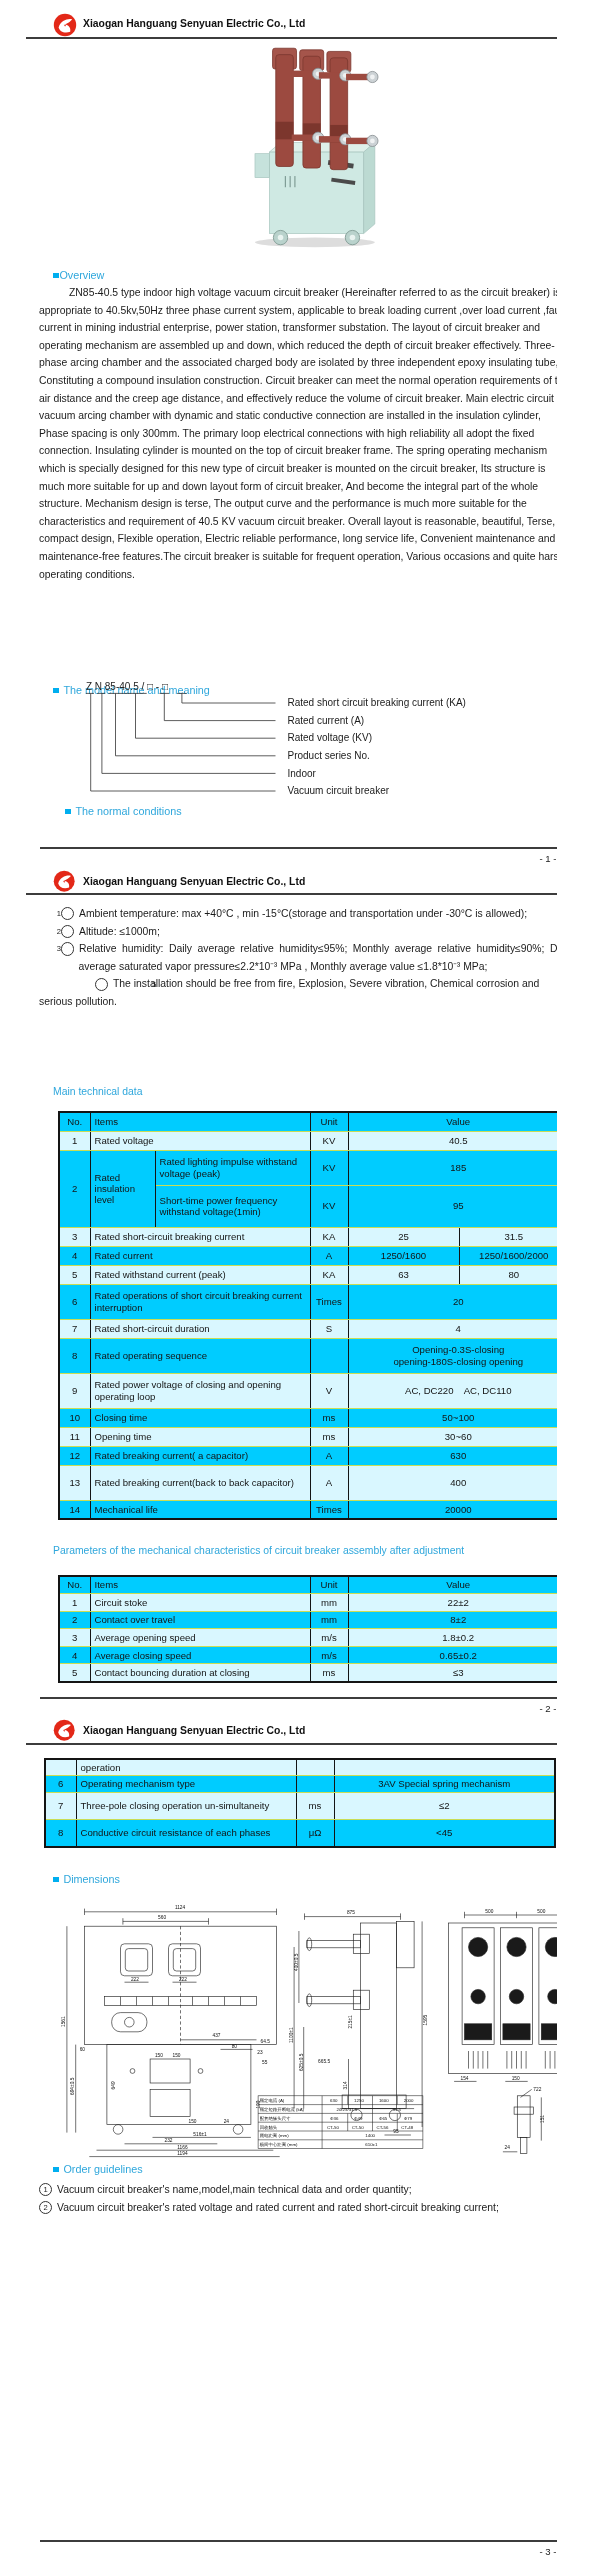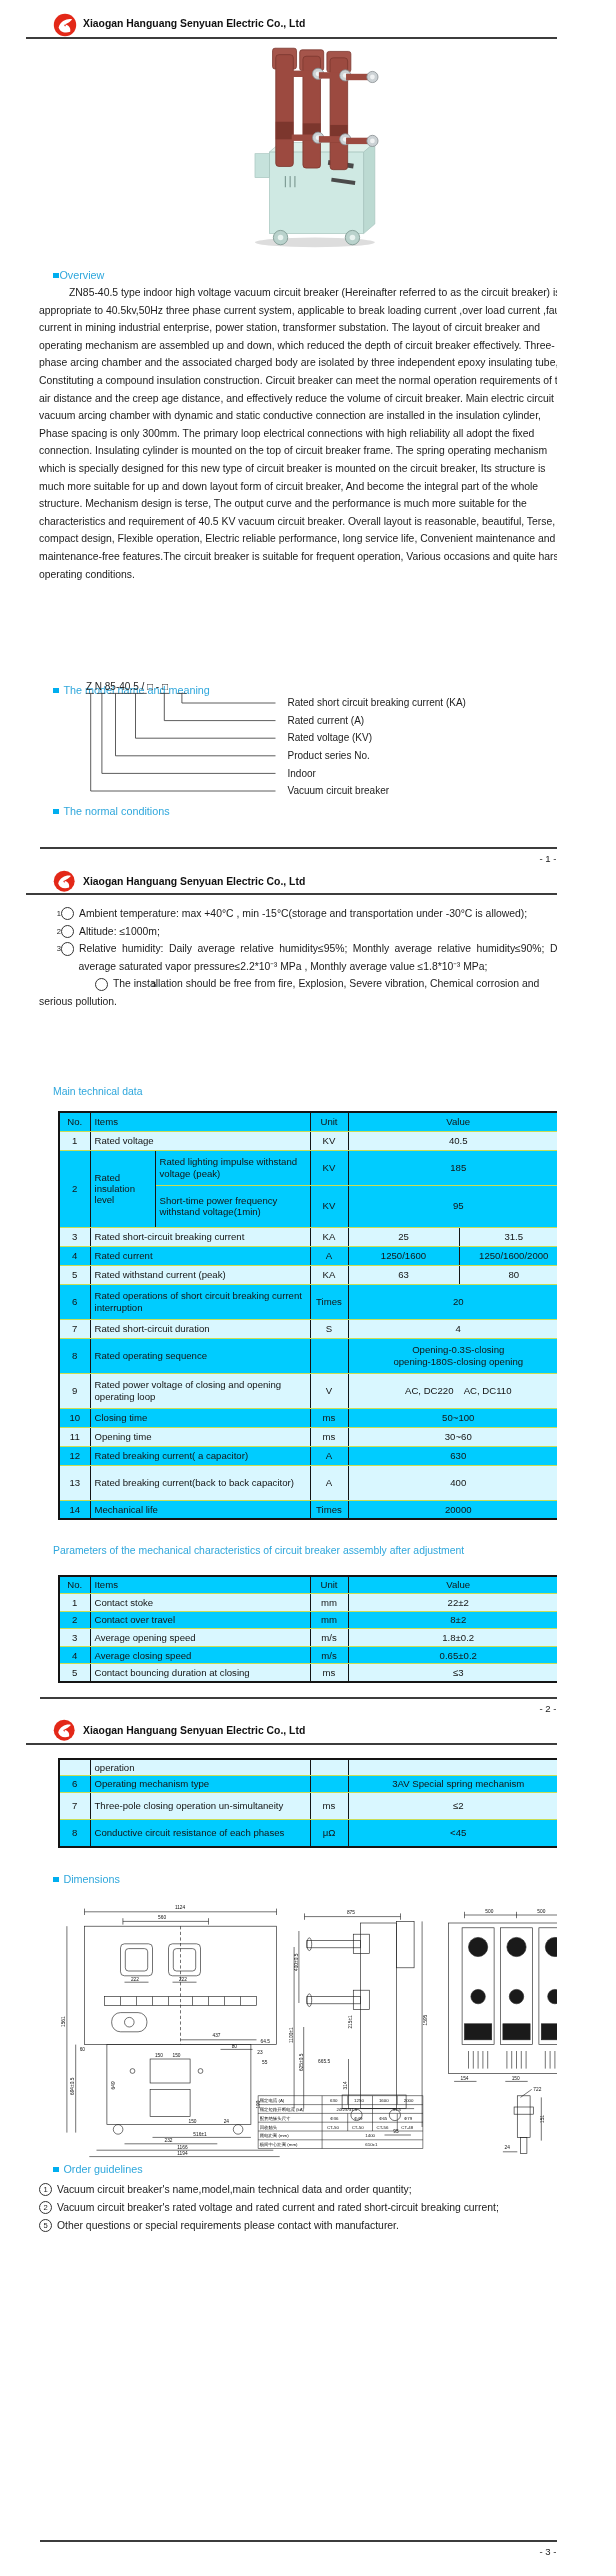--- a/index.html
+++ b/index.html
@@ -121,21 +121,21 @@
     </g>
     <text x="58" y="14" font-size="12.5" fill="#222">Z N 85-40.5 / □ - □</text>
     <text x="310" y="34" font-size="12.5" fill="#1b1b1b">Rated short circuit breaking current (KA)</text>
     <text x="310" y="56" font-size="12.5" fill="#1b1b1b">Rated current (A)</text>
     <text x="310" y="78" font-size="12.5" fill="#1b1b1b">Rated voltage (KV)</text>
     <text x="310" y="100" font-size="12.5" fill="#1b1b1b">Product series No.</text>
     <text x="310" y="122" font-size="12.5" fill="#1b1b1b">Indoor</text>
     <text x="310" y="144" font-size="12.5" fill="#1b1b1b">Vacuum circuit breaker</text>
   </svg>
 
-  <div class="hd" style="left:53px;top:805px"><span class="bullet"></span><span>The normal conditions</span></div>
+  <div class="hd" style="left:65px;top:805px"><span class="bullet"></span><span>The normal conditions</span></div>
 
   <div class="rule" style="top:847px;left:40px;width:550px;height:1.6px"></div>
   <div class="pgnum" style="top:853px">- 1 -</div>
 
   <svg class="abs" style="left:53px;top:870px" width="22.4" height="22.4" viewBox="0 0 30 30">
     <circle cx="15" cy="15" r="14" fill="#e32818"></circle>
     <path d="M7 18 C9 9 20 6 24 8 C19 13 16 13.5 14.5 14.5 C20 15 22.5 19 21.5 23.5 C14 26 8.5 23 7 18 Z" fill="#ffffff"></path>
     <path d="M13.5 14.5 L16.5 15.5 L15 17 Z" fill="#e32818"></path>
   </svg>
   <div class="abs company" style="left:83px;top:876px">Xiaogan Hanguang Senyuan Electric Co., Ltd</div>
@@ -276,21 +276,21 @@
       </colgroup>
     <tbody>
         <tr class="cy" style="height:17.6px">
       <td class="c">No.</td>
       <td>Items</td>
       <td class="c">Unit</td>
       <td class="c">Value</td>
     </tr>
     <tr class="pl" style="height:17.6px">
       <td class="c">1</td>
-      <td>Contact stoke</td>
+      <td>Circuit stoke</td>
       <td class="c">mm</td>
       <td class="c">22±2</td>
     </tr>
     <tr class="cy" style="height:17.6px">
       <td class="c">2</td>
       <td>Contact over travel</td>
       <td class="c">mm</td>
       <td class="c">8±2</td>
     </tr>
     <tr class="pl" style="height:17.6px">
@@ -318,21 +318,21 @@
   <div class="pgnum" style="top:1703px">- 2 -</div>
 
   <svg class="abs" style="left:53px;top:1719px" width="22.4" height="22.4" viewBox="0 0 30 30">
     <circle cx="15" cy="15" r="14" fill="#e32818"></circle>
     <path d="M7 18 C9 9 20 6 24 8 C19 13 16 13.5 14.5 14.5 C20 15 22.5 19 21.5 23.5 C14 26 8.5 23 7 18 Z" fill="#ffffff"></path>
     <path d="M13.5 14.5 L16.5 15.5 L15 17 Z" fill="#e32818"></path>
   </svg>
   <div class="abs company" style="left:83px;top:1725px">Xiaogan Hanguang Senyuan Electric Co., Ltd</div>
   <div class="rule" style="top:1743px"></div>
 
-  <table class="data abs" style="left:58px;top:1758px;width:510px">
+  <table class="data abs" style="left:44px;top:1758px;width:510px">
     <colgroup>
         <col style="width:31px">
         <col style="width:220px">
         <col style="width:38px">
         <col style="width:221px">
       </colgroup>
     <tbody>
         <tr class="pl" style="height:16px">
       <td class="c"></td>
       <td>operation</td>
@@ -570,20 +570,19 @@
         <text x="2" y="63">极间中心距离 (mm)</text>
         <text x="134" y="63">610±1</text>
       </g>
     </g>
   </svg>
 
   <div class="hd" style="left:53px;top:2163px"><span class="bullet"></span><span>Order guidelines</span></div>
   <div class="para abs" style="left:39px;top:2181px;width:535px;line-height:18px">
     <div class="order-item"><span class="circ">1</span><span>Vacuum circuit breaker's name,model,main technical data and order quantity;</span></div>
     <div class="order-item"><span class="circ">2</span><span>Vacuum circuit breaker's rated voltage and rated current and rated short-circuit breaking current;</span></div>
-    <div class="order-item"><span class="circ">5</span><span>Other questions or special requirements please contact with manufacturer.</span></div>
   </div>
 
   <div class="rule" style="top:2540px;left:40px;width:550px"></div>
   <div class="pgnum" style="top:2546px">- 3 -</div>
 
 </div>
 
 
 </body></html>

